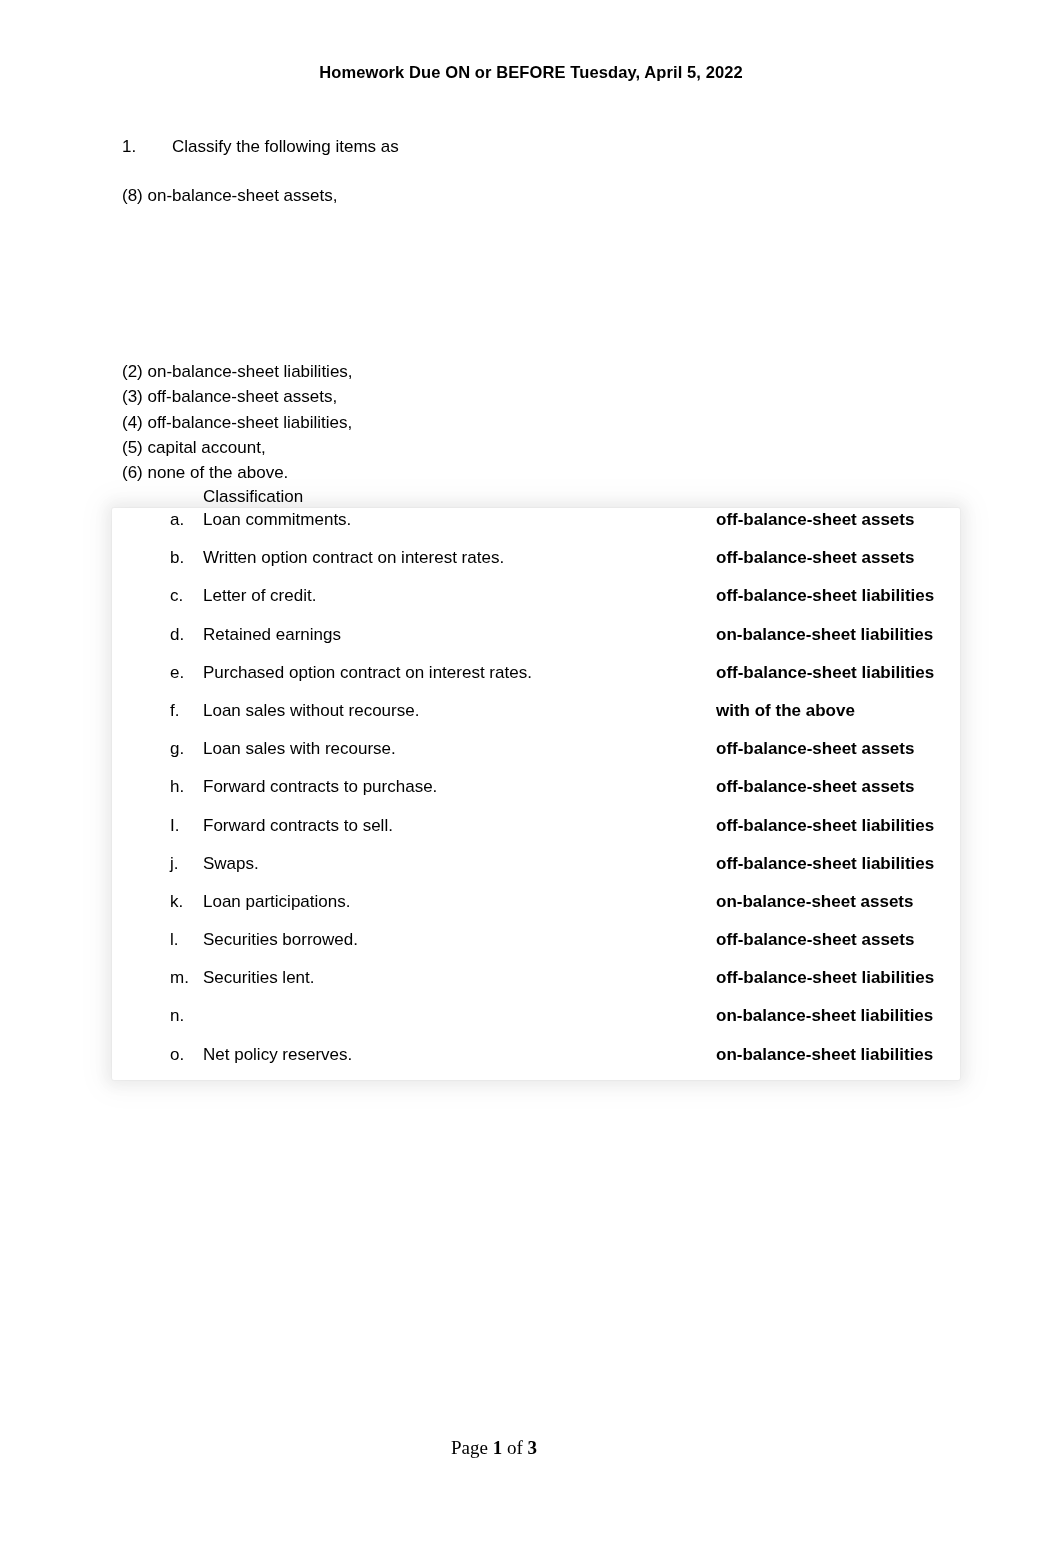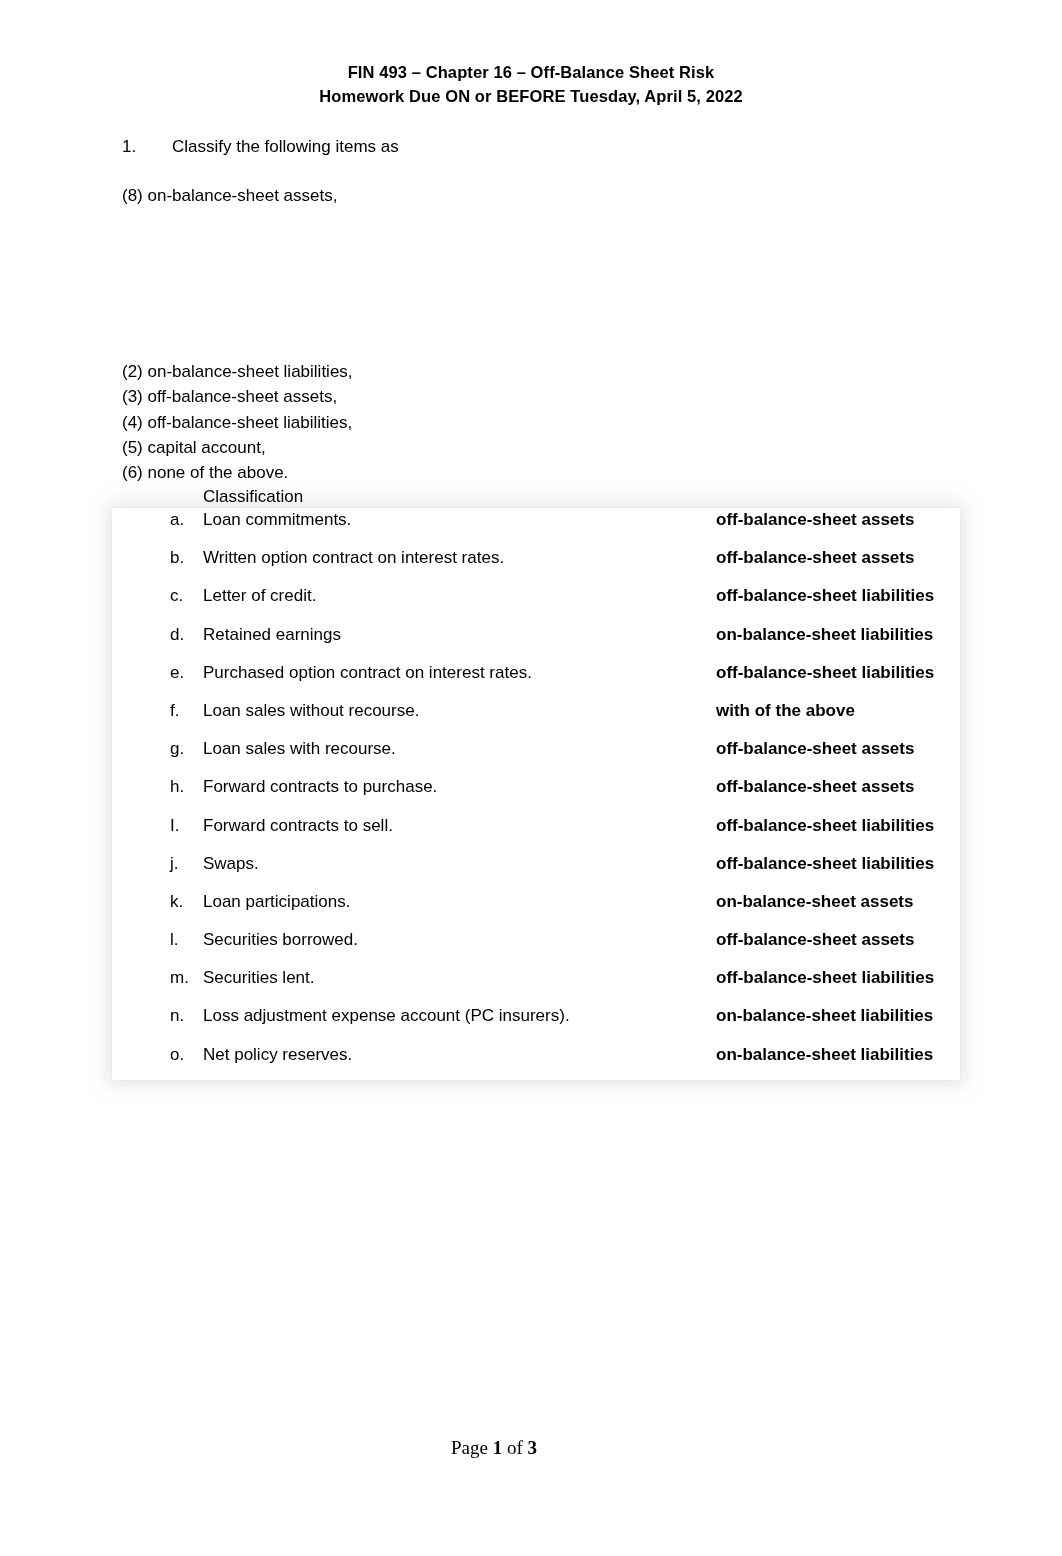--- a/index.html
+++ b/index.html
@@ -148,21 +148,20 @@
   .footer .pnum, .footer .ptotal {
     font-weight: bold;
   }
 </style>
 </head>
 <body>
 
 <div class="page">
 
   <div class="doc-header">
-    <span class="line">FIN 493 – Chapter 16 – Off-Balance Sheet Risk</span>
     <span class="line">Homework Due ON or BEFORE Tuesday, April 5, 2022</span>
   </div>
 
   <div class="q-number-line">
     <span class="num">1.</span><span>Classify the following items as</span>
   </div>
 
   <div class="opt-1">(8) on-balance-sheet assets,</div>
 
   <div class="opt-rest">
@@ -238,21 +237,20 @@
         <span class="item-text">Securities borrowed.</span>
         <span class="classification">off-balance-sheet assets</span>
       </div>
       <div class="trow">
         <span class="letter">m.</span>
         <span class="item-text">Securities lent.</span>
         <span class="classification">off-balance-sheet liabilities</span>
       </div>
       <div class="trow">
         <span class="letter">n.</span>
-        <span class="item-text">Loss adjustment expense account (PC insurers).</span>
         <span class="classification">on-balance-sheet liabilities</span>
       </div>
       <div class="trow">
         <span class="letter">o.</span>
         <span class="item-text">Net policy reserves.</span>
         <span class="classification">on-balance-sheet liabilities</span>
       </div>
     </div>
 
   <div class="footer">

